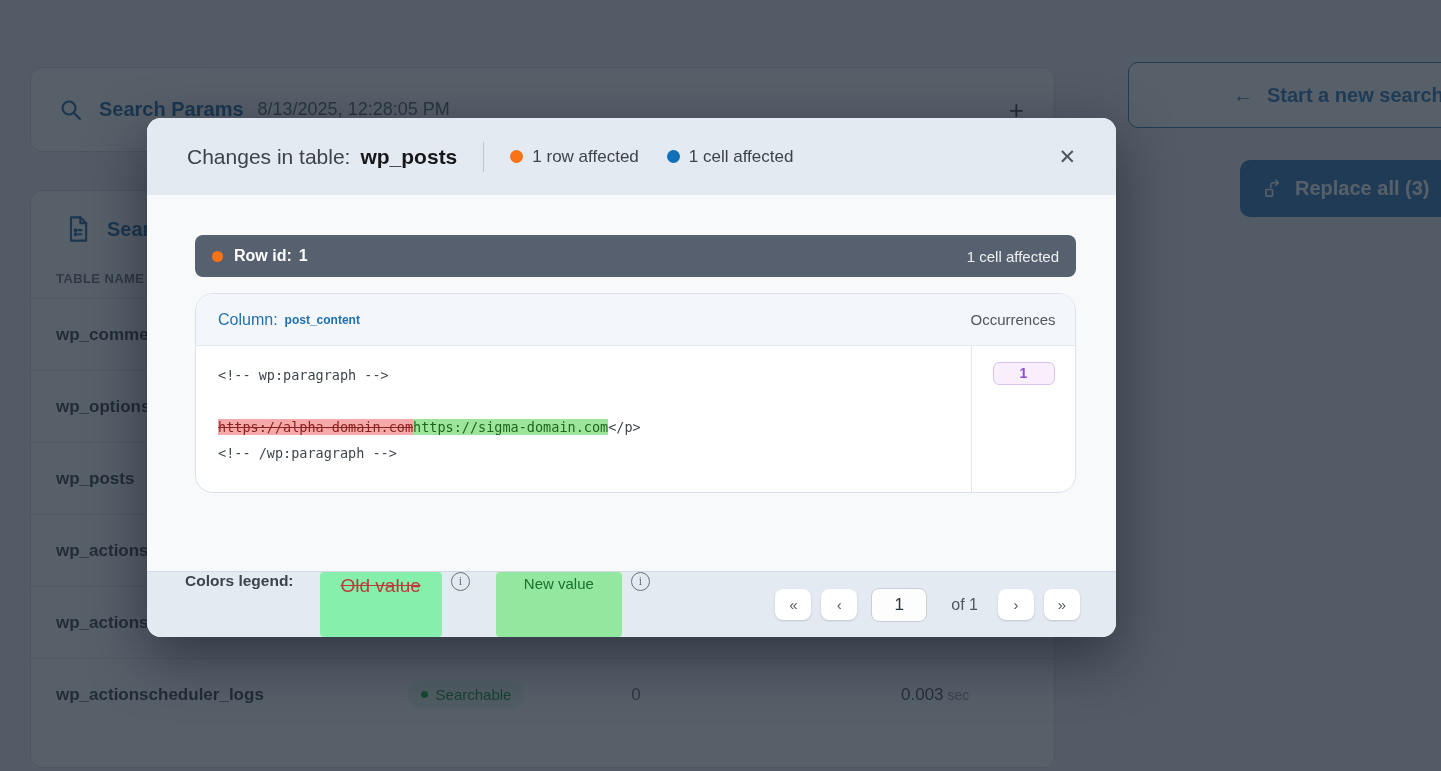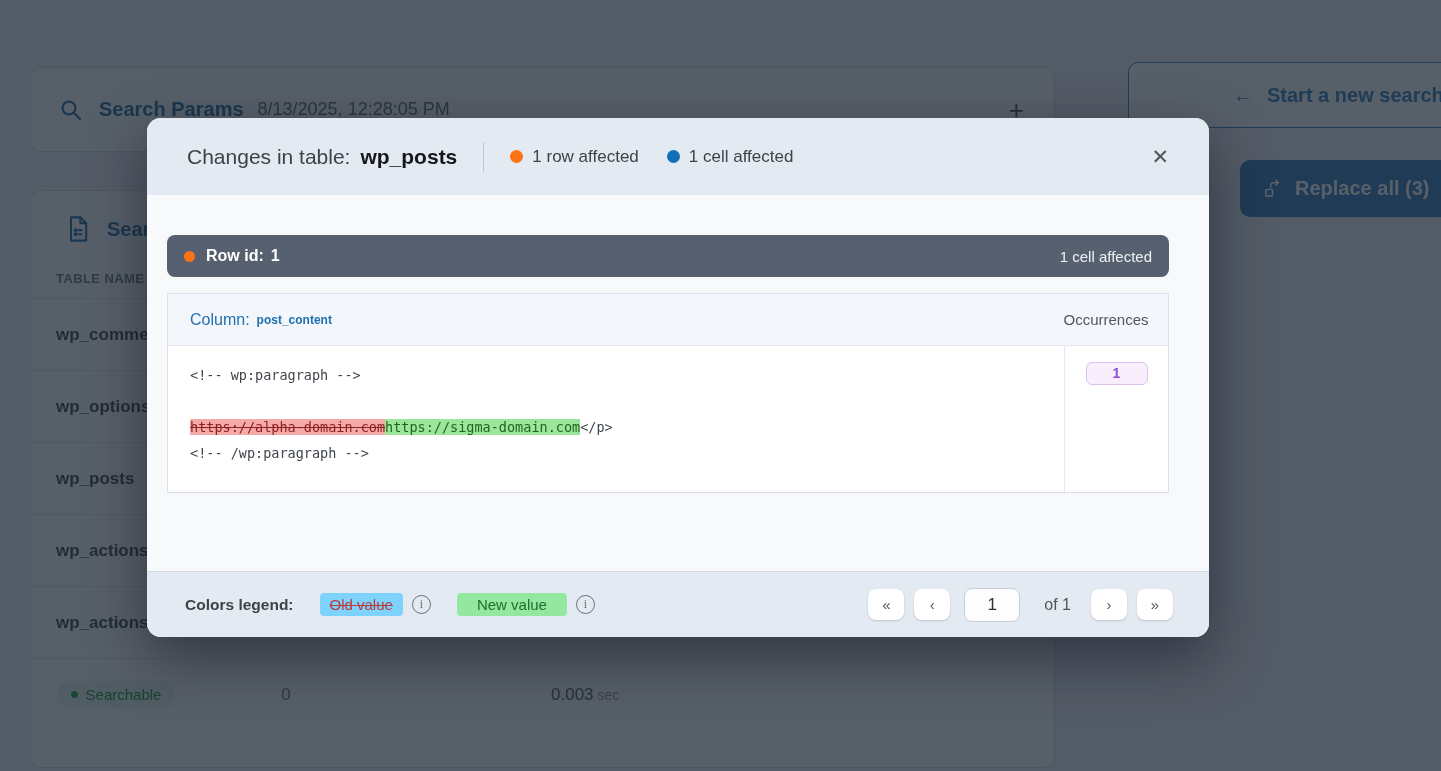--- a/index.html
+++ b/index.html
@@ -30,54 +30,54 @@
   .c-time .unit { font-size:14px; color:#8c8f94; margin-left:4px; }
 
   .start-btn { position:absolute; left:1128px; top:62px; width:380px; height:66px; background:#fff; border:1.5px solid #2271b1; border-radius:10px; display:flex; align-items:center; padding-left:104px; gap:14px; color:#2271b1; font-size:20px; font-weight:bold; cursor:pointer; }
   .replace-btn { position:absolute; left:1240px; top:160px; width:290px; height:57px; background:#2271b1; border-radius:10px; display:flex; align-items:center; padding-left:24px; gap:12px; color:#fff; font-size:20px; font-weight:bold; cursor:pointer; }
   .replace-icon { width:19px; height:19px; flex:0 0 auto; }
 
   
   .overlay { position:absolute; inset:0; background:rgba(31,41,55,0.75); z-index:10; }
 
   
-  .modal { position:absolute; left:147px; top:118px; width:1062px; height:519px; z-index:20; border-radius:14px; box-shadow:0 20px 55px rgba(10,16,30,.5); display:flex; flex-direction:column; overflow:hidden; background:#f7f9fb; }
+  .modal { position:absolute; left:147px; top:118px; width:969px; height:519px; z-index:20; border-radius:14px; box-shadow:0 20px 55px rgba(10,16,30,.5); display:flex; flex-direction:column; overflow:hidden; background:#f7f9fb; }
   .modal-header { flex:0 0 77px; background:#e4eaf1; display:flex; align-items:center; padding:0 40px; }
   .m-title { font-size:21px; color:#3c434a; white-space:nowrap; }
   .m-table { font-size:21px; color:#16181b; font-weight:bold; margin-left:10px; white-space:nowrap; }
   .vdiv { width:1px; height:30px; background:#bfc7d1; margin:0 26px; }
   .hbadge { display:flex; align-items:center; gap:9px; font-size:17px; color:#3c434a; margin-right:28px; white-space:nowrap; }
   .dot { border-radius:50%; flex:0 0 auto; }
   .dot-orange { width:13px; height:13px; background:#f97316; }
   .dot-blue { width:13px; height:13px; background:#1170b8; }
   .m-close { margin-left:auto; font-size:21px; color:#50575e; cursor:pointer; line-height:1; }
 
-  .modal-body { flex:1; padding:40px 40px 0 20px; }
+  .modal-body { flex:1; padding:40px 40px 0 48px; }
   .row-bar { height:42px; background:#56606e; border-radius:8px; display:flex; align-items:center; padding:0 17px; }
   .row-bar .dot-orange { width:11px; height:11px; }
   .rb-label { color:#fff; font-size:16px; font-weight:bold; margin-left:11px; }
   .rb-id { color:#fff; font-size:16px; font-weight:bold; margin-left:7px; }
   .rb-right { margin-left:auto; color:#eef1f4; font-size:15px; }
 
-  .column-card { margin-top:16px; background:#fff; border:1px solid #dbe1ea; border-radius:0; overflow:hidden; }
+  .column-card { margin-top:16px; background:#fff; border:1px solid #dbe1ea; border-radius:18px; overflow:hidden; }
   .col-header { height:52px; background:#f3f6fa; border-bottom:1px solid #e4e9f0; display:flex; align-items:center; padding:0 0 0 22px; }
   .col-label { font-size:16px; color:#2271b1; }
   .col-name { font-size:12px; color:#2271b1; font-weight:bold; margin-left:7px; }
   .occ-header { margin-left:auto; width:124px; text-align:center; font-size:15px; color:#50575e; }
   .col-body { display:flex; min-height:146px; }
   .code-panel { flex:1; padding:16px 22px 18px 22px; font-family:"DejaVu Sans Mono", monospace; font-size:13.5px; line-height:26px; color:#40464d; white-space:pre-wrap; word-break:break-all; }
   .old-val { background:#f6a9a9; color:#8b2121; text-decoration:line-through;margin-top:11px; }
   .new-val { background:#9ce69c; color:#20651f; }
   .occ-col { flex:0 0 104px; border-left:1px solid #eae4f2; display:flex; justify-content:center; align-items:flex-start; padding-top:16px; }
   .occ-pill { width:62px; height:23px; line-height:21px; text-align:center; background:#f8eefc; border:1px solid #dcc3ef; border-radius:6px; color:#8a4fd3; font-size:14px; font-weight:bold; }
 
-  .modal-footer { flex:0 0 66px; background:#e4eaf1; border-top:1px solid #d2d9e2; display:flex; align-items:center; padding:0 36px 0 38px; }
+  .modal-footer { flex:0 0 66px; background:#e4eaf1; border-top:1px solid #d2d9e2; display:flex; padding:0 36px 0 38px; }
   .legend-label { font-size:15.5px; font-weight:600; color:#3c434a; margin-right:26px; white-space:nowrap; }
-  .legend-old { background:#7dd3fc; color:#bb3b3b; text-decoration:line-through; font-size:15px; padding:3px 10px; border-radius:4px; white-space:nowrap; }
-  .legend-new { background:#93e79f; color:#19712e; font-size:15px; padding:3px 20px; border-radius:4px; white-space:nowrap; }
+  .legend-old { background:#86efac; color:#bb3b3b; text-decoration:line-through; font-size:19px; padding:3px 21px; border-radius:4px; white-space:nowrap; }
+  .legend-new { background:#93e79f; color:#19712e; font-size:15px; padding:3px 28px; border-radius:4px; white-space:nowrap; }
   .info-circle { width:19px; height:19px; border:1.5px solid #6b7178; border-radius:50%; color:#6b7178; font-size:12px; display:inline-flex; align-items:center; justify-content:center; margin:0 26px 0 9px; font-family:"Liberation Serif", serif; cursor:pointer; }
   .info-circle:last-of-type { margin-right:0; }
   .pager { margin-left:auto; display:flex; align-items:center; gap:10px; }
   .pg-btn { width:36px; height:31px; background:#fff; border:none; border-radius:8px; box-shadow:0 1px 2px rgba(16,24,40,.18); color:#50575e; font-size:15px; display:flex; align-items:center; justify-content:center; cursor:pointer; font-family:"Liberation Sans", sans-serif; }
   .pg-input { width:56px; height:34px; background:#fdfdfe; border:1px solid #c8cfd8; border-radius:8px; text-align:center; font-size:17px; color:#2c3338; font-family:"Liberation Sans", sans-serif; margin:0 4px; }
   .pg-of { font-size:16px; color:#50575e; margin:0 10px; white-space:nowrap; }
 </style>
 </head>
 <body>
 
@@ -156,20 +156,21 @@
       <div class="c-status">
           <span class="badge">
             <span class="gdot"></span>
             <span>Searchable</span>
           </span>
         </div>
       <div class="c-count">0</div>
       <div class="c-time"><span>0.002</span><span class="unit">sec</span></div>
     </div>
     <div class="trow">
+      <div class="c-name">wp_actionscheduler_logs</div>
       <div class="c-status">
           <span class="badge">
             <span class="gdot"></span>
             <span>Searchable</span>
           </span>
         </div>
       <div class="c-count">0</div>
       <div class="c-time"><span>0.003</span><span class="unit">sec</span></div>
     </div>
   </div>

